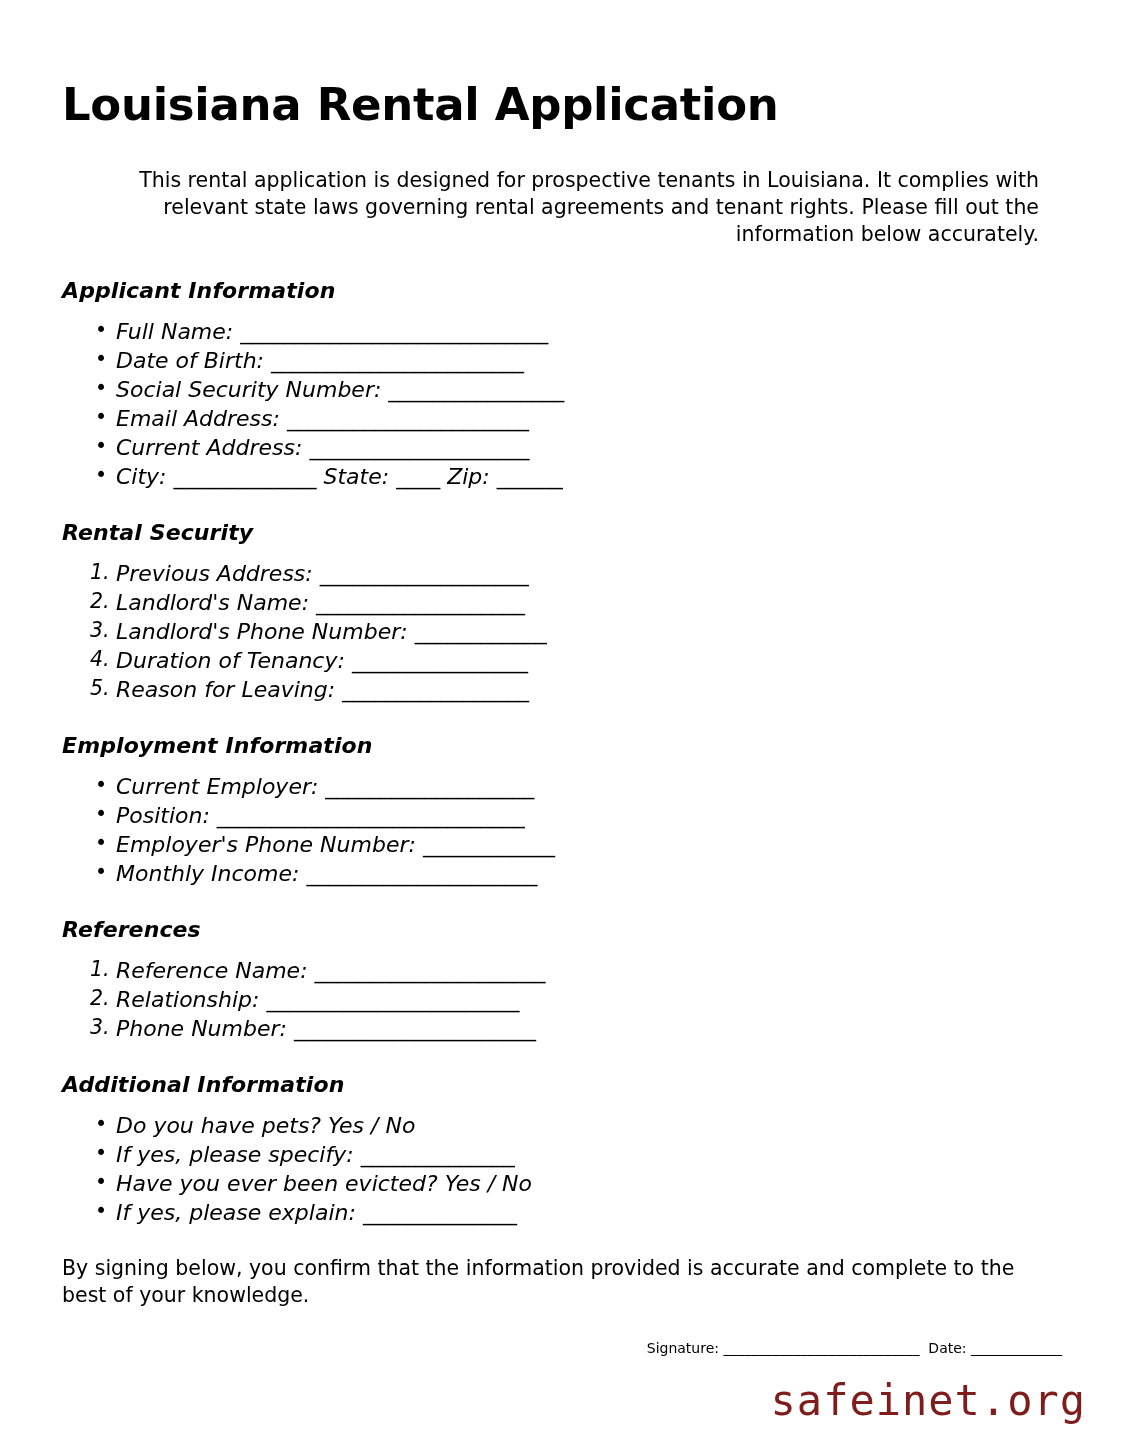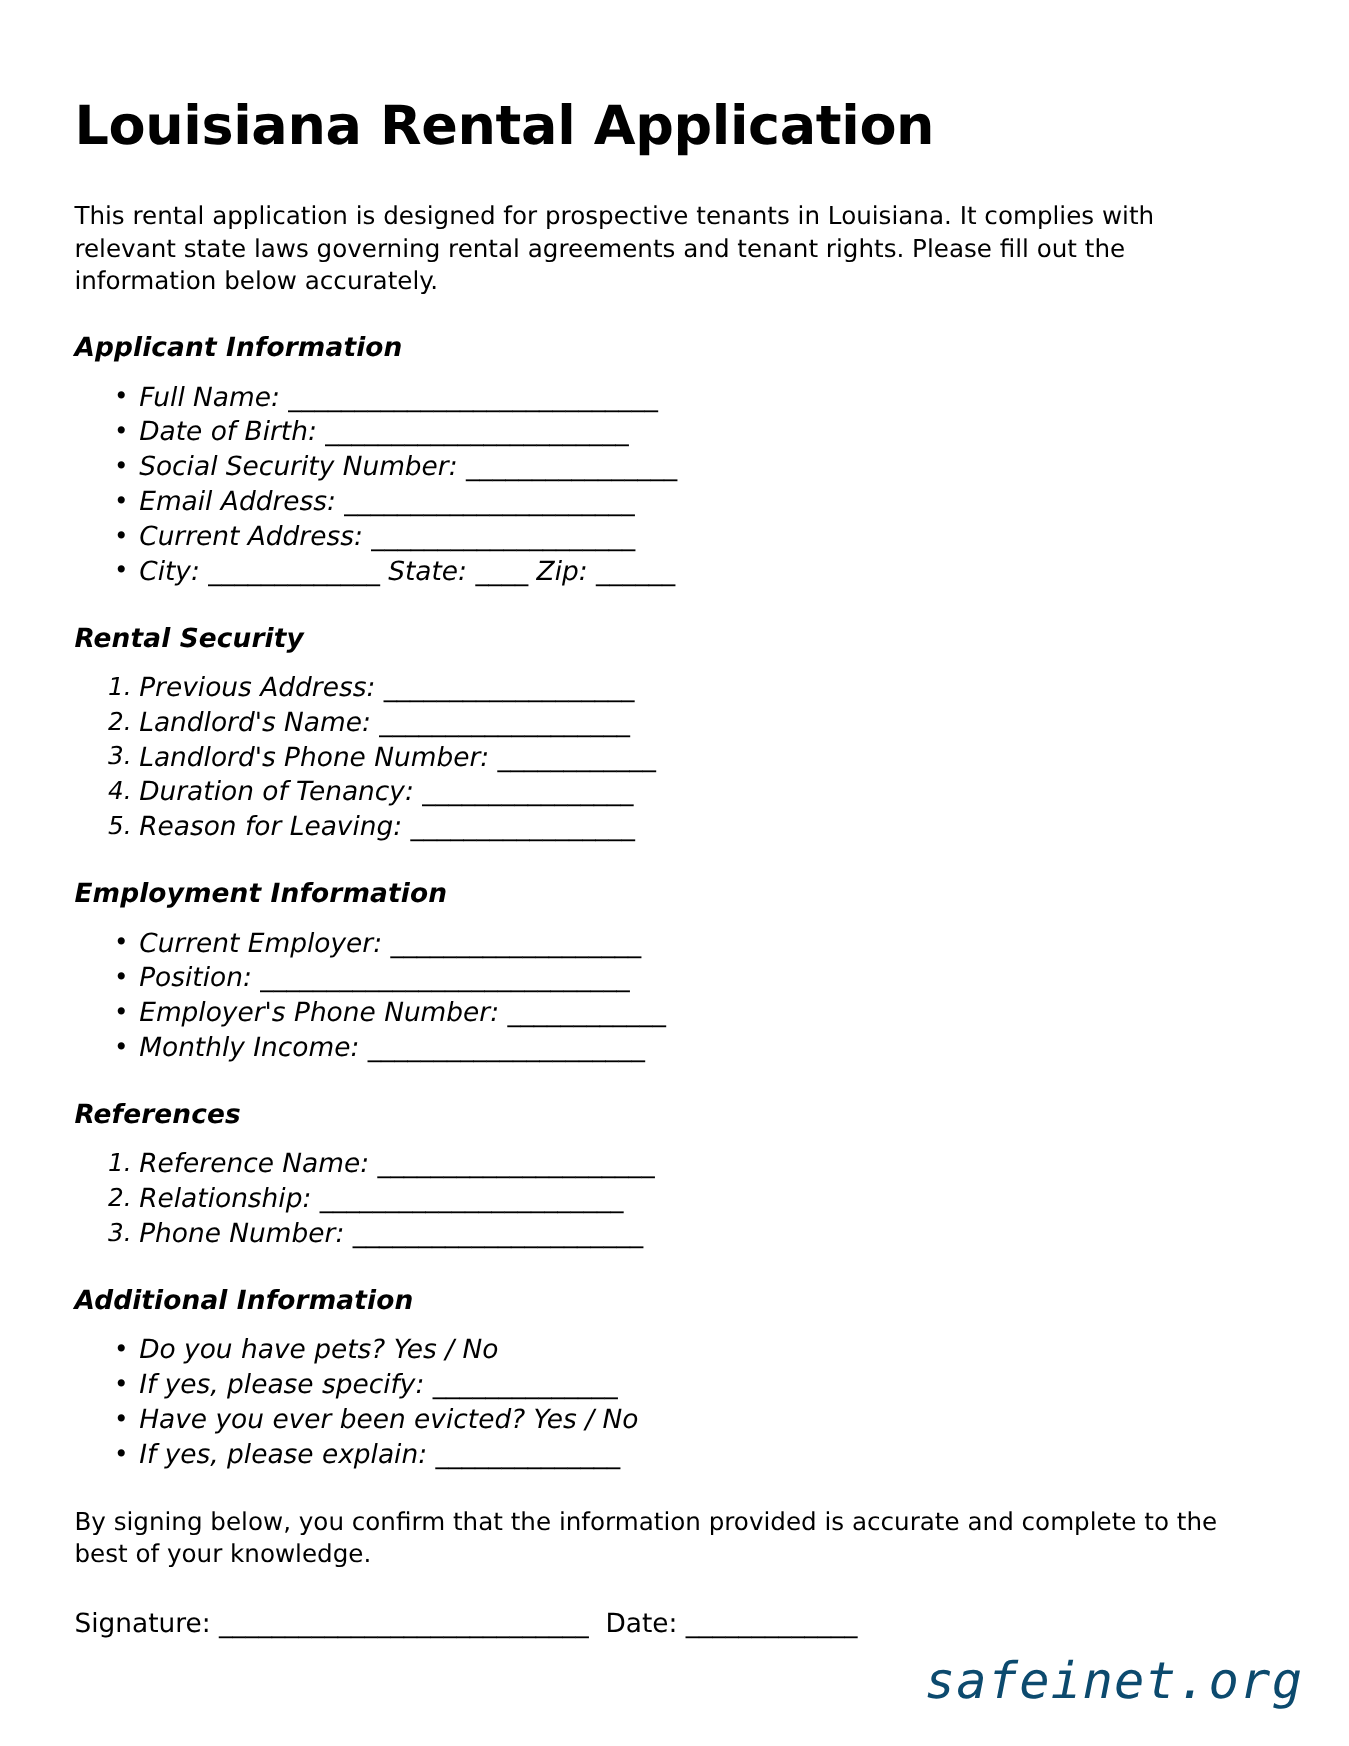--- a/index.html
+++ b/index.html
@@ -30,22 +30,23 @@
     font-weight: bold;
     letter-spacing: -0.3px;
     line-height: 1.12;
     margin: 18px 0 0 0;
     padding: 0;
   }
 
   .intro-paragraph {
     font-size: 20.5px;
     line-height: 1.32;
-    margin: 37px 0 0 0;
+    margin: 37px 0 0 15px;
     max-width: 962px;
+    text-align: right;
   }
 
   .section-heading {
     font-size: 22px;
     font-weight: bold;
     margin: 29px 0 0 0;
     letter-spacing: 0.1px;
     font-style: italic;
   }
 
@@ -89,37 +90,37 @@
   }
 
   .closing-paragraph {
     font-size: 20.5px;
     line-height: 1.32;
     margin: 28px 0 0 0;
     max-width: 980px;
   }
 
   .signature-line {
-    font-size: 22px;
+    font-size: 14px;
     line-height: 1.32;
     margin: 30px 0 0 0;
     white-space: pre;
+    text-align: right;
   }
 
   .watermark {
     position: absolute;
     right: 38px;
     bottom: 30px;
     font-family: "DejaVu Sans Mono", monospace;
     font-size: 42px;
-    color: #0c4a6e;
+    color: #7f1d1d;
     letter-spacing: 1px;
     white-space: pre;
     user-select: none;
-    font-style: italic;
   }
 </style>
 </head>
 <body>
 
 <div class="page">
 
   <h1 class="doc-title">Louisiana Rental Application</h1>
 
   <p class="intro-paragraph">This rental application is designed for prospective tenants in Louisiana. It complies with relevant state laws governing rental agreements and tenant rights. Please fill out the information below accurately.</p>

